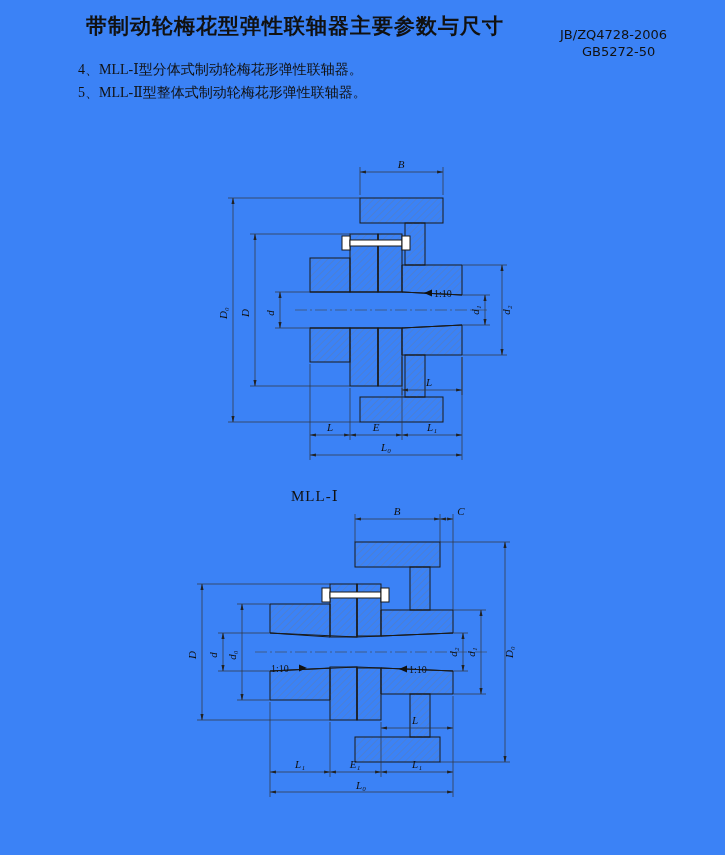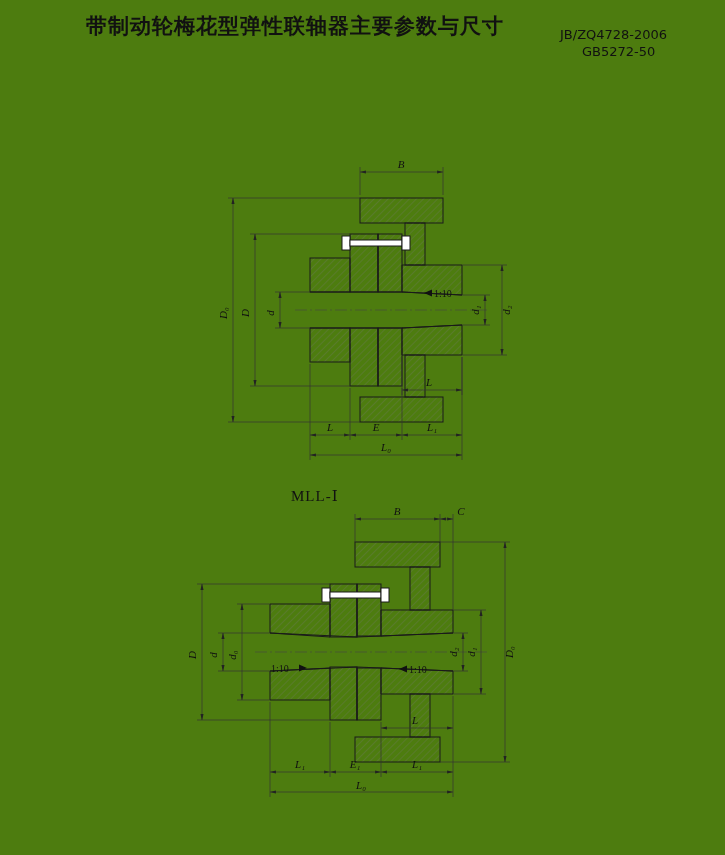--- a/index.html
+++ b/index.html
@@ -1,18 +1,18 @@
 <!DOCTYPE html>
 <html><head>
 <meta charset="utf-8">
 <style>
   html,body{margin:0;padding:0;background:#e8e8e6;}
   .page{
     position:relative;width:725px;height:855px;margin:0 auto;
-    background:#4d7c0f;color:#111;overflow:hidden;
+    background:#3b82f6;color:#111;overflow:hidden;
     font-family:"Liberation Serif","DejaVu Serif",serif;
   }
   .title{
     position:absolute;left:86px;top:12px;width:460px;
     font-size:21px;font-weight:bold;letter-spacing:1px;
     font-family:"DejaVu Sans","Liberation Sans",sans-serif;
   }
   .standards{
     position:absolute;left:560px;top:26px;font-size:13px;line-height:17px;
     font-family:"DejaVu Sans","Liberation Sans",sans-serif;
@@ -49,20 +49,22 @@
 <div class="page">
 
   <div class="title">带制动轮梅花型弹性联轴器主要参数与尺寸</div>
 
   <div class="standards">
     <div class="std1">JB/ZQ4728-2006</div>
     <div class="std2">GB5272-50</div>
   </div>
 
   <div class="notes">
+    <div>4、MLL-Ⅰ型分体式制动轮梅花形弹性联轴器。</div>
+    <div>5、MLL-Ⅱ型整体式制动轮梅花形弹性联轴器。</div>
   </div>
 
   <svg class="svg1" width="360" height="334" viewBox="0 0 360 334">
     <defs>
       <marker id="a1" viewBox="0 0 8 8" refX="7.5" refY="4" markerWidth="9" markerHeight="9" orient="auto-start-reverse">
         <path d="M0,2 L8,4 L0,6 z" fill="#222"></path>
       </marker>
       <pattern id="h1" width="5" height="5" patternUnits="userSpaceOnUse" patternTransform="rotate(45)">
         <line x1="0" y1="0" x2="0" y2="5" stroke="#777" stroke-width="0.55"></line>
       </pattern>

